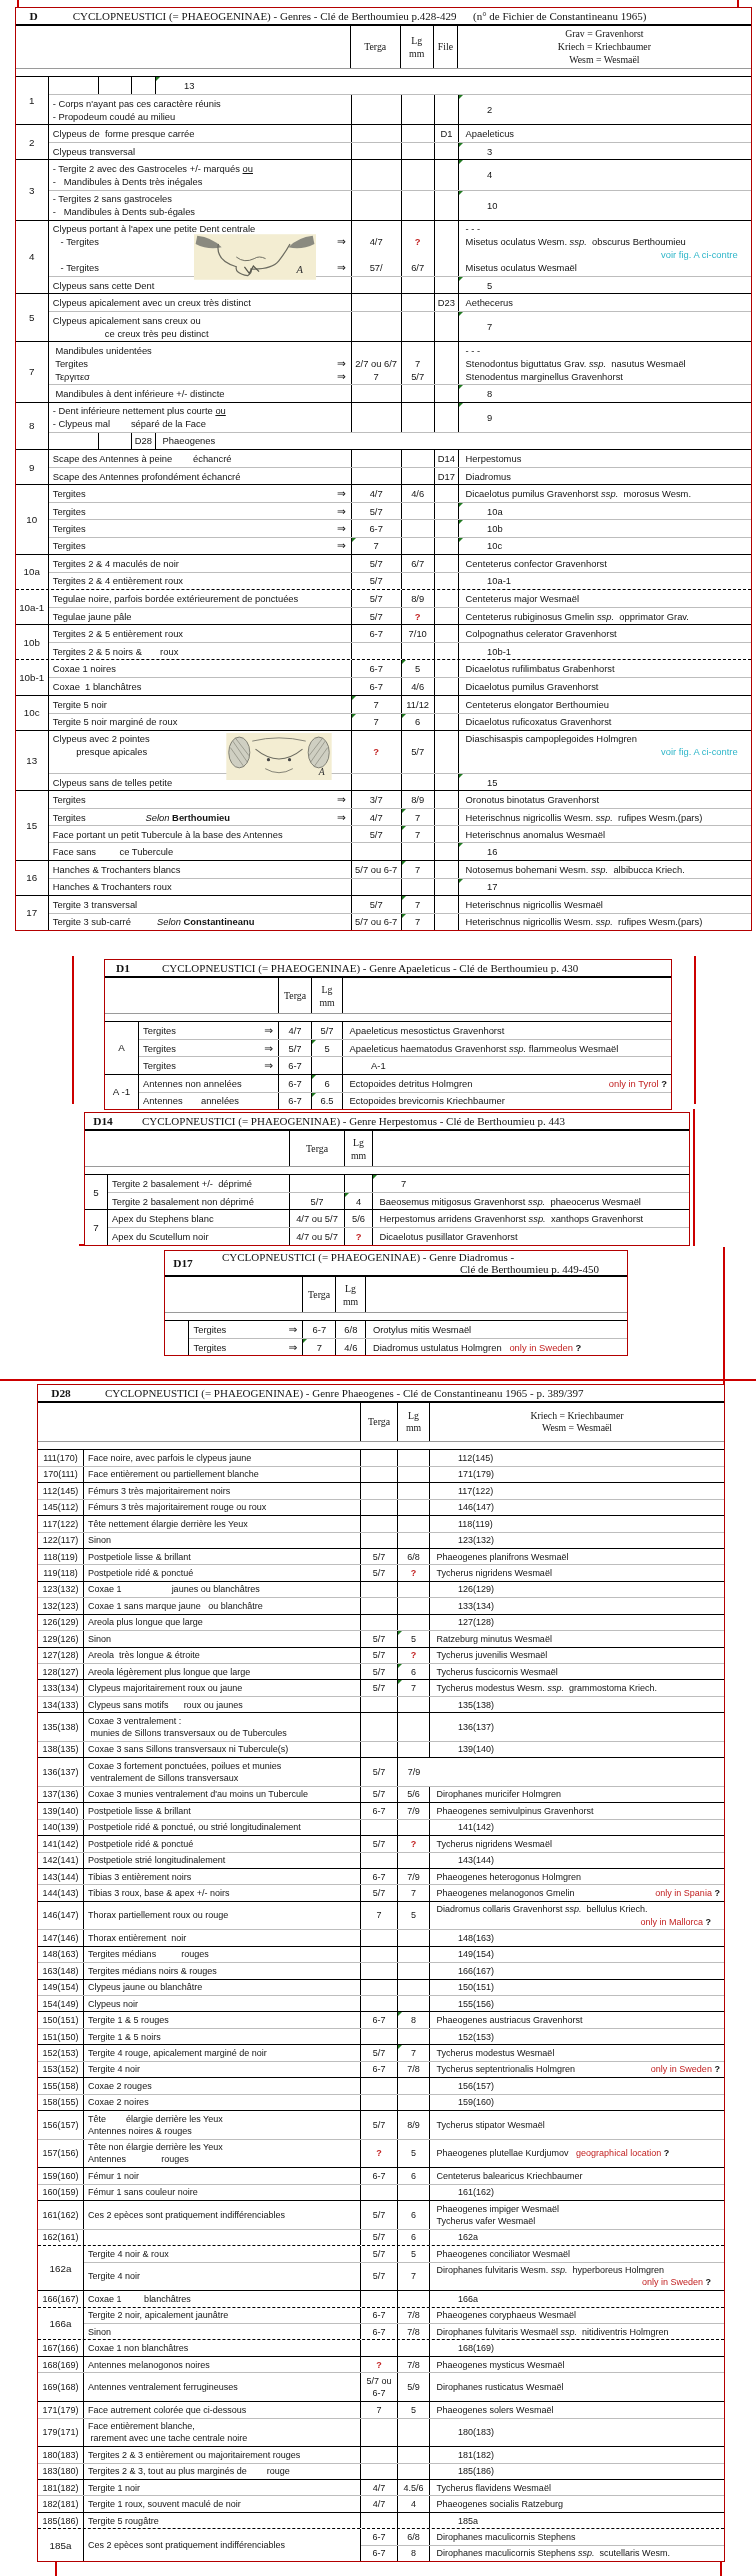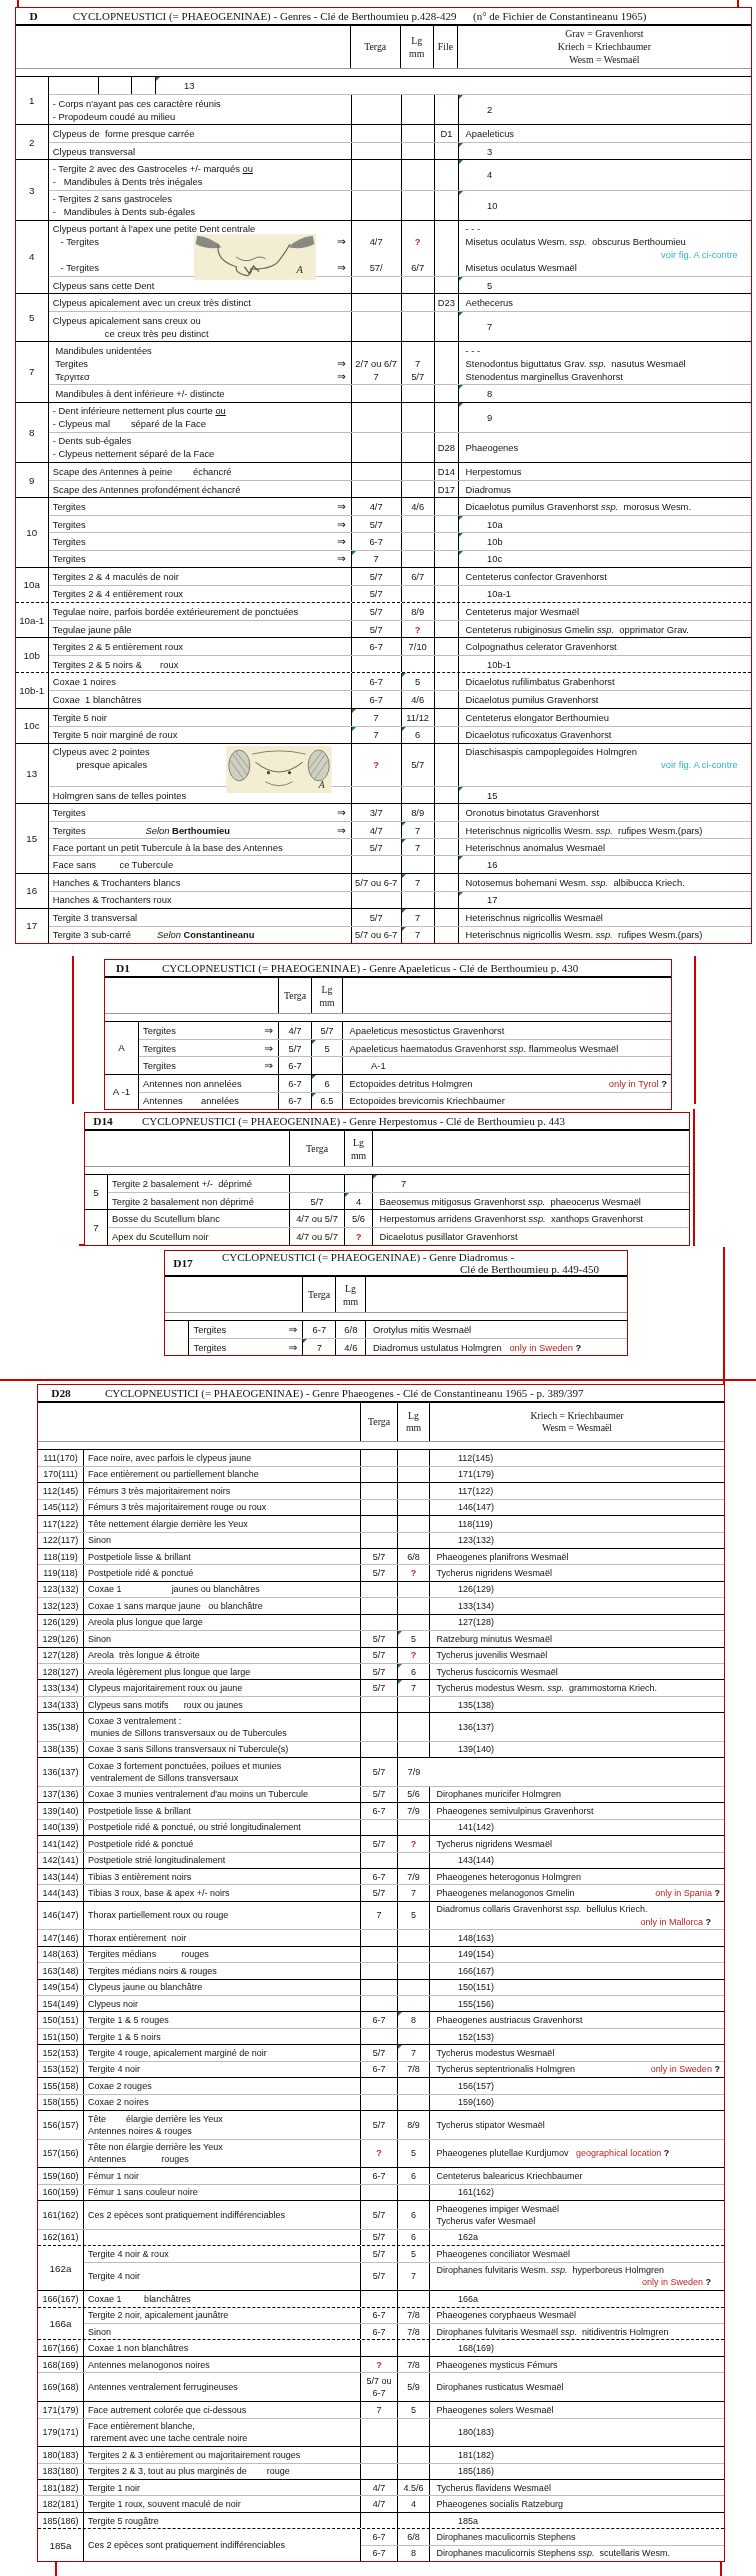--- a/index.html
+++ b/index.html
@@ -315,24 +315,20 @@
             </div>
             <div class="cell ccell" style="width:50px"></div>
             <div class="cell ccell" style="width:33px"></div>
             <div class="cell ccell" style="width:24.4px"></div>
             <div class="cell scell goto">
               <i class="tri"></i>
               <div class="ln">9</div>
             </div>
           </div>
           <div class="krow">
-            <div class="cell dcell" style="width:303px">
-              <div class="ln">- Dents sub-égales</div>
-              <div class="ln">- Clypeus nettement séparé de la Face</div>
-            </div>
             <div class="cell ccell" style="width:50px"></div>
             <div class="cell ccell" style="width:33px"></div>
             <div class="cell ccell" style="width:24.4px">
               <div class="ln">D28</div>
             </div>
             <div class="cell scell">
               <div class="ln">Phaeogenes</div>
             </div>
           </div>
         </div>
@@ -634,21 +630,21 @@
             </div>
             <div class="cell ccell" style="width:24.4px"></div>
             <div class="cell scell">
               <div class="ln">Diaschisaspis campoplegoides Holmgren</div>
               <div class="ln rt"><span class="cyan">voir fig. A ci-contre</span></div>
               <div class="ln"></div>
             </div>
           </div>
           <div class="krow">
             <div class="cell dcell" style="width:303px">
-              <div class="ln">Holmgren sans de telles pointes</div>
+              <div class="ln">Clypeus sans de telles petite</div>
             </div>
             <div class="cell ccell" style="width:50px"></div>
             <div class="cell ccell" style="width:33px"></div>
             <div class="cell ccell" style="width:24.4px"></div>
             <div class="cell scell goto">
               <i class="tri"></i>
               <div class="ln">15</div>
             </div>
           </div>
         </div>
@@ -937,21 +933,21 @@
               <div class="ln">Baeosemus mitigosus Gravenhorst <i>ssp.</i>  phaeocerus Wesmaël</div>
             </div>
           </div>
         </div>
       </div>
       <div class="kgroup">
         <div class="gnum" style="width:23px">7</div>
         <div class="grows">
           <div class="krow">
             <div class="cell dcell" style="width:182px">
-              <div class="ln">Bosse du Scutellum blanc</div>
+              <div class="ln">Apex du Stephens blanc</div>
             </div>
             <div class="cell ccell" style="width:55px">
               <div class="ln">4/7 ou 5/7</div>
             </div>
             <div class="cell ccell" style="width:28px">
               <div class="ln">5/6</div>
             </div>
             <div class="cell scell">
               <div class="ln">Herpestomus arridens Gravenhorst <i>ssp.</i>  xanthops Gravenhorst</div>
             </div>
@@ -1912,21 +1908,21 @@
             <div class="cell dcell" style="width:277px">
               <div class="ln">Antennes melanogonos noires</div>
             </div>
             <div class="cell ccell" style="width:37px">
               <div class="ln"><span class="red"><b>?</b></span></div>
             </div>
             <div class="cell ccell" style="width:32px">
               <div class="ln">7/8</div>
             </div>
             <div class="cell scell">
-              <div class="ln">Phaeogenes mysticus Fémurs</div>
+              <div class="ln">Phaeogenes mysticus Wesmaël</div>
             </div>
           </div>
           <div class="krow">
             <div class="cell ncell" style="width:46px">
               <div class="ln">169(168)</div>
             </div>
             <div class="cell dcell" style="width:277px">
               <div class="ln">Antennes ventralement ferrugineuses</div>
             </div>
             <div class="cell ccell" style="width:37px">

